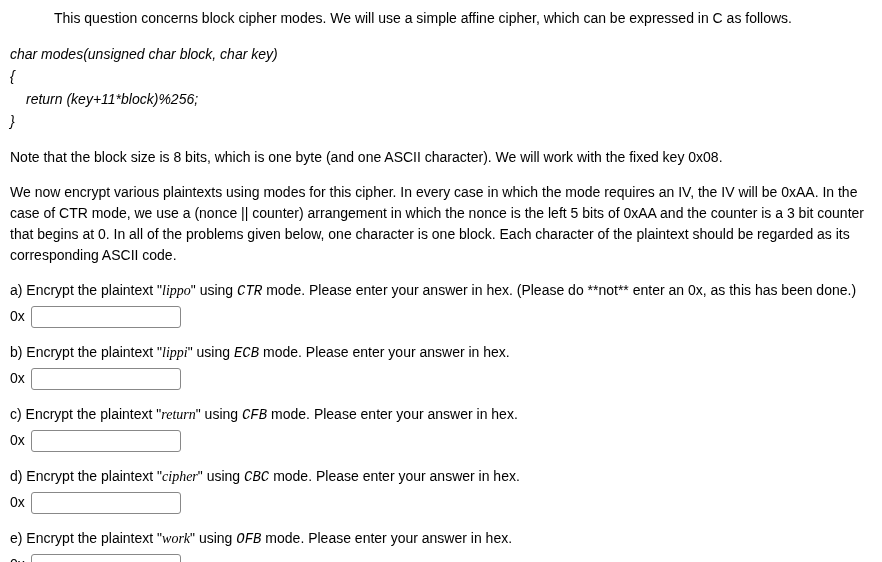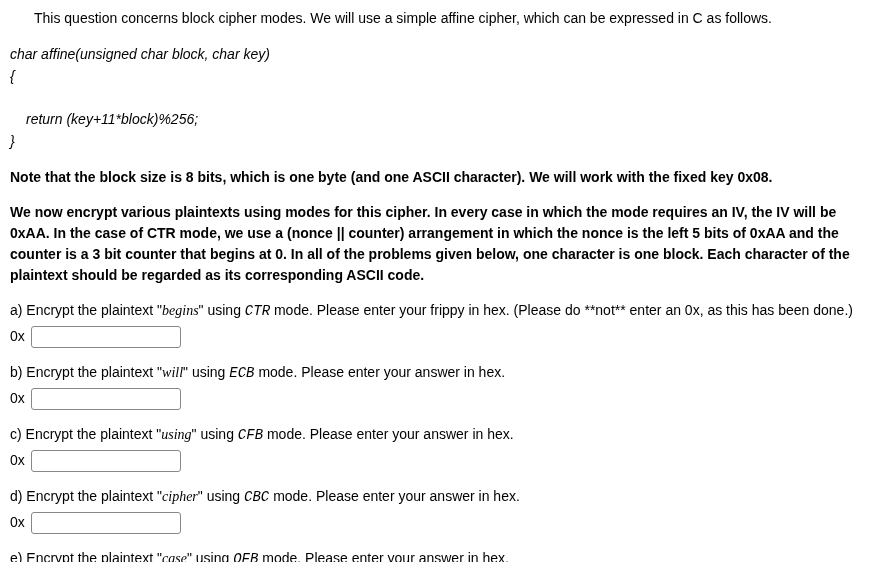--- a/index.html
+++ b/index.html
@@ -10,35 +10,33 @@
     body {
       font-family: Arial, Helvetica, sans-serif;
       font-size: 14px;
       line-height: 1.5;
       color: #000;
       background: #fff;
       width: 882px;
       padding: 8px 10px 14px 10px;
     }
     .intro {
-      margin-left: 24px;
+      margin-left: 44px;
       margin-bottom: 14px;
     }
     .code-block {
       font-style: italic;
       margin-bottom: 14px;
       line-height: 1.6;
     }
     .code-line-indent {
       padding-left: 16px;
-      margin-top: 20px;
     }
     .para {
       margin-bottom: 14px;
-      font-weight: bold;
     }
     .subq {
       margin-bottom: 14px;
     }
     .subq-text {
       margin-bottom: 4px;
     }
     .input-row {
       display: flex;
       align-items: flex-start;
@@ -65,75 +63,75 @@
     }
   </style>
 </head>
 <body>
 
 <div class="intro">
   <span>This question concerns block cipher modes. We will use a simple affine cipher, which can be expressed in C as follows.</span>
 </div>
 
 <div class="code-block">
-  <div>char affine(unsigned char block, char key)</div>
+  <div>char modes(unsigned char block, char key)</div>
   <div>{</div>
   <div class="code-line-indent">return (key+11*block)%256;</div>
   <div>}</div>
 </div>
 
 <div class="para">
   <span>Note that the block size is 8 bits, which is one byte (and one ASCII character). We will work with the fixed key 0x08.</span>
 </div>
 
 <div class="para">
   <span>We now encrypt various plaintexts using modes for this cipher. In every case in which the mode requires an IV, the IV will be 0xAA. In the case of CTR mode, we use a (nonce || counter) arrangement in which the nonce is the left 5 bits of 0xAA and the counter is a 3 bit counter that begins at 0. In all of the problems given below, one character is one block. Each character of the plaintext should be regarded as its corresponding ASCII code.</span>
 </div>
 
 <div class="subq">
   <div class="subq-text">
-    <span>a) Encrypt the plaintext "</span><span class="it">begins</span><span>" using </span><span class="mode">CTR</span><span> mode. Please enter your frippy in hex. (Please do **not** enter an 0x, as this has been done.)</span>
+    <span>a) Encrypt the plaintext "</span><span class="it">lippo</span><span>" using </span><span class="mode">CTR</span><span> mode. Please enter your answer in hex. (Please do **not** enter an 0x, as this has been done.)</span>
   </div>
   <div class="input-row">
     <span class="prefix">0x</span>
     <input class="answer" type="text" style="">
   </div>
 </div>
 
 <div class="subq">
   <div class="subq-text">
-    <span>b) Encrypt the plaintext "</span><span class="it">will</span><span>" using </span><span class="mode">ECB</span><span> mode. Please enter your answer in hex.</span>
+    <span>b) Encrypt the plaintext "</span><span class="it">lippi</span><span>" using </span><span class="mode">ECB</span><span> mode. Please enter your answer in hex.</span>
   </div>
   <div class="input-row">
     <span class="prefix">0x</span>
     <input class="answer" type="text" style="">
   </div>
 </div>
 
 <div class="subq">
   <div class="subq-text">
-    <span>c) Encrypt the plaintext "</span><span class="it">using</span><span>" using </span><span class="mode">CFB</span><span> mode. Please enter your answer in hex.</span>
+    <span>c) Encrypt the plaintext "</span><span class="it">return</span><span>" using </span><span class="mode">CFB</span><span> mode. Please enter your answer in hex.</span>
   </div>
   <div class="input-row">
     <span class="prefix">0x</span>
     <input class="answer" type="text" style="">
   </div>
 </div>
 
 <div class="subq">
   <div class="subq-text">
     <span>d) Encrypt the plaintext "</span><span class="it">cipher</span><span>" using </span><span class="mode">CBC</span><span> mode. Please enter your answer in hex.</span>
   </div>
   <div class="input-row">
     <span class="prefix">0x</span>
     <input class="answer" type="text" style="">
   </div>
 </div>
 
 <div class="subq">
   <div class="subq-text">
-    <span>e) Encrypt the plaintext "</span><span class="it">case</span><span>" using </span><span class="mode">OFB</span><span> mode. Please enter your answer in hex.</span>
+    <span>e) Encrypt the plaintext "</span><span class="it">work</span><span>" using </span><span class="mode">OFB</span><span> mode. Please enter your answer in hex.</span>
   </div>
   <div class="input-row">
     <span class="prefix">0x</span>
     <input class="answer" type="text" style="">
   </div>
 </div>
 
 </body></html>

